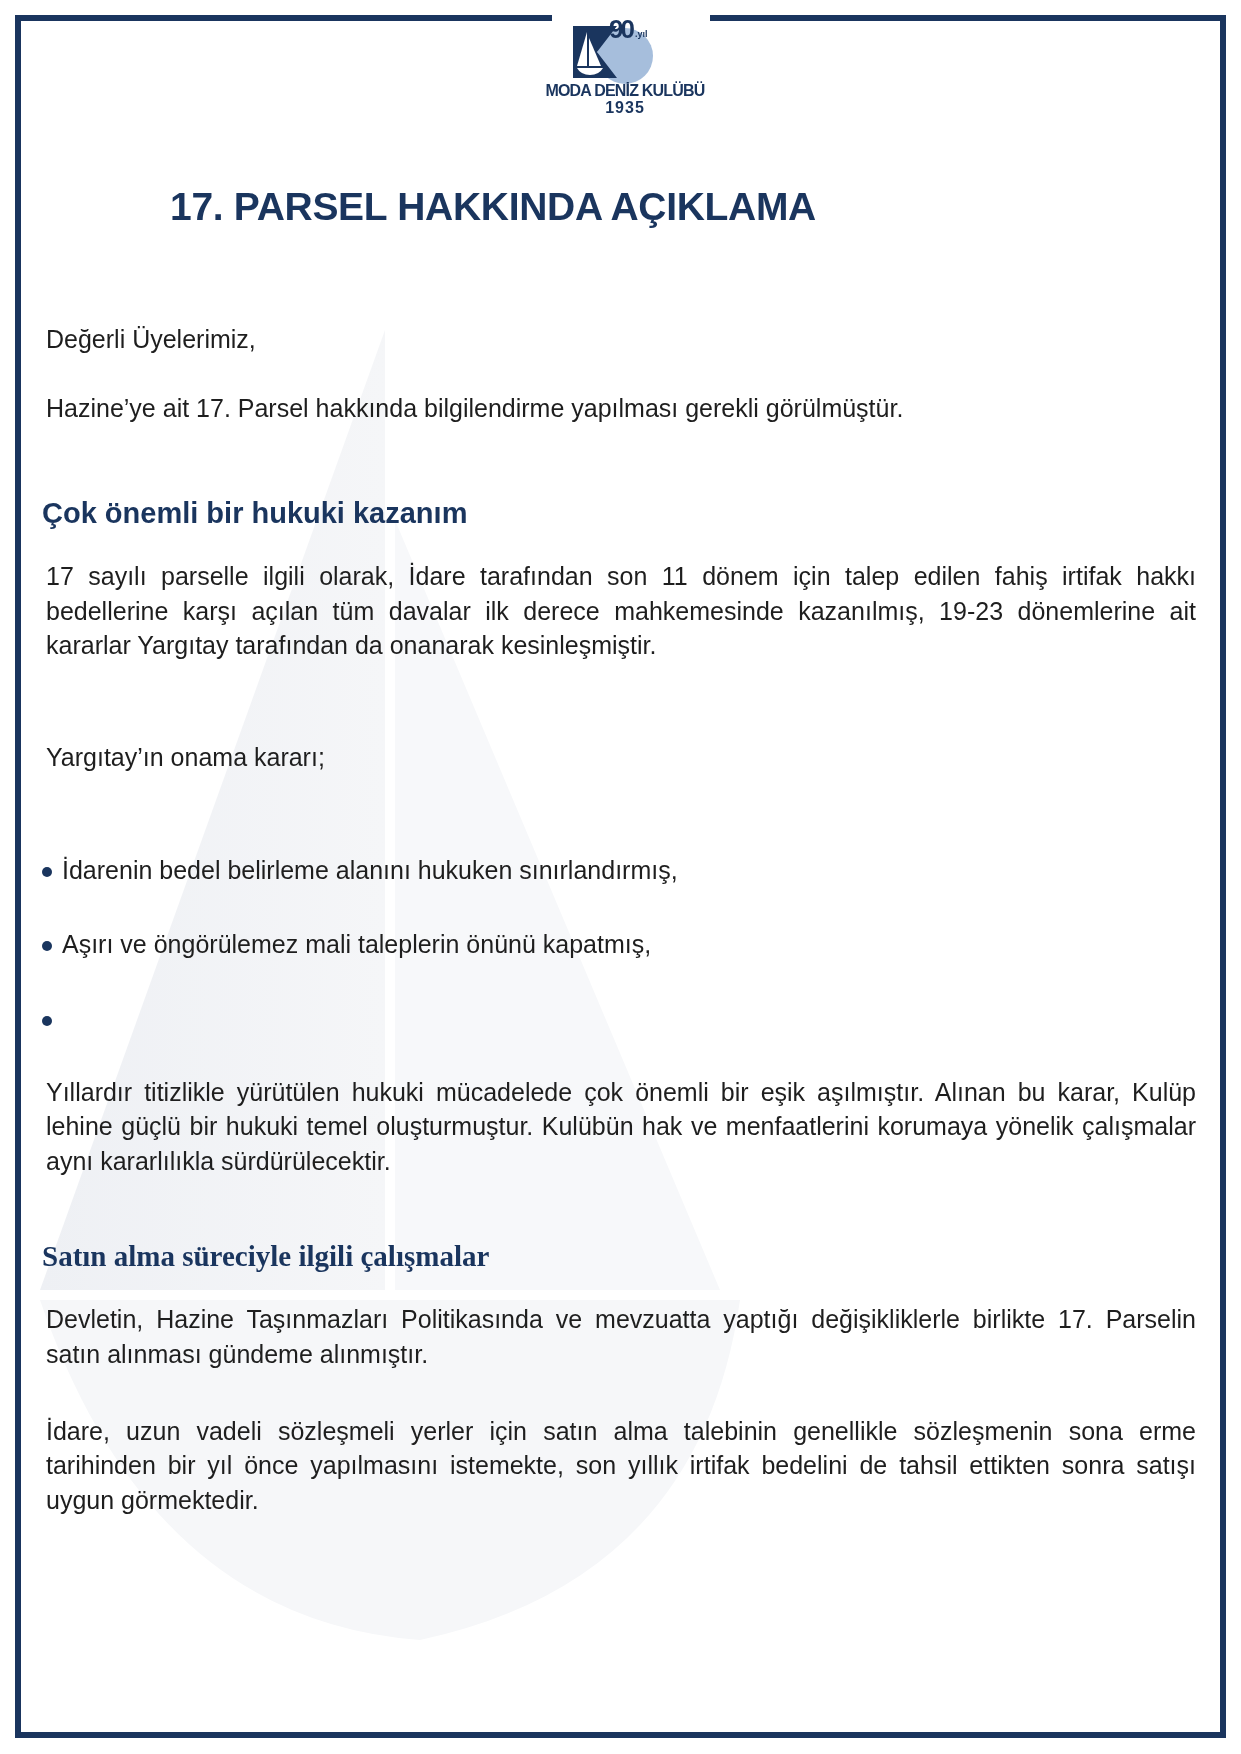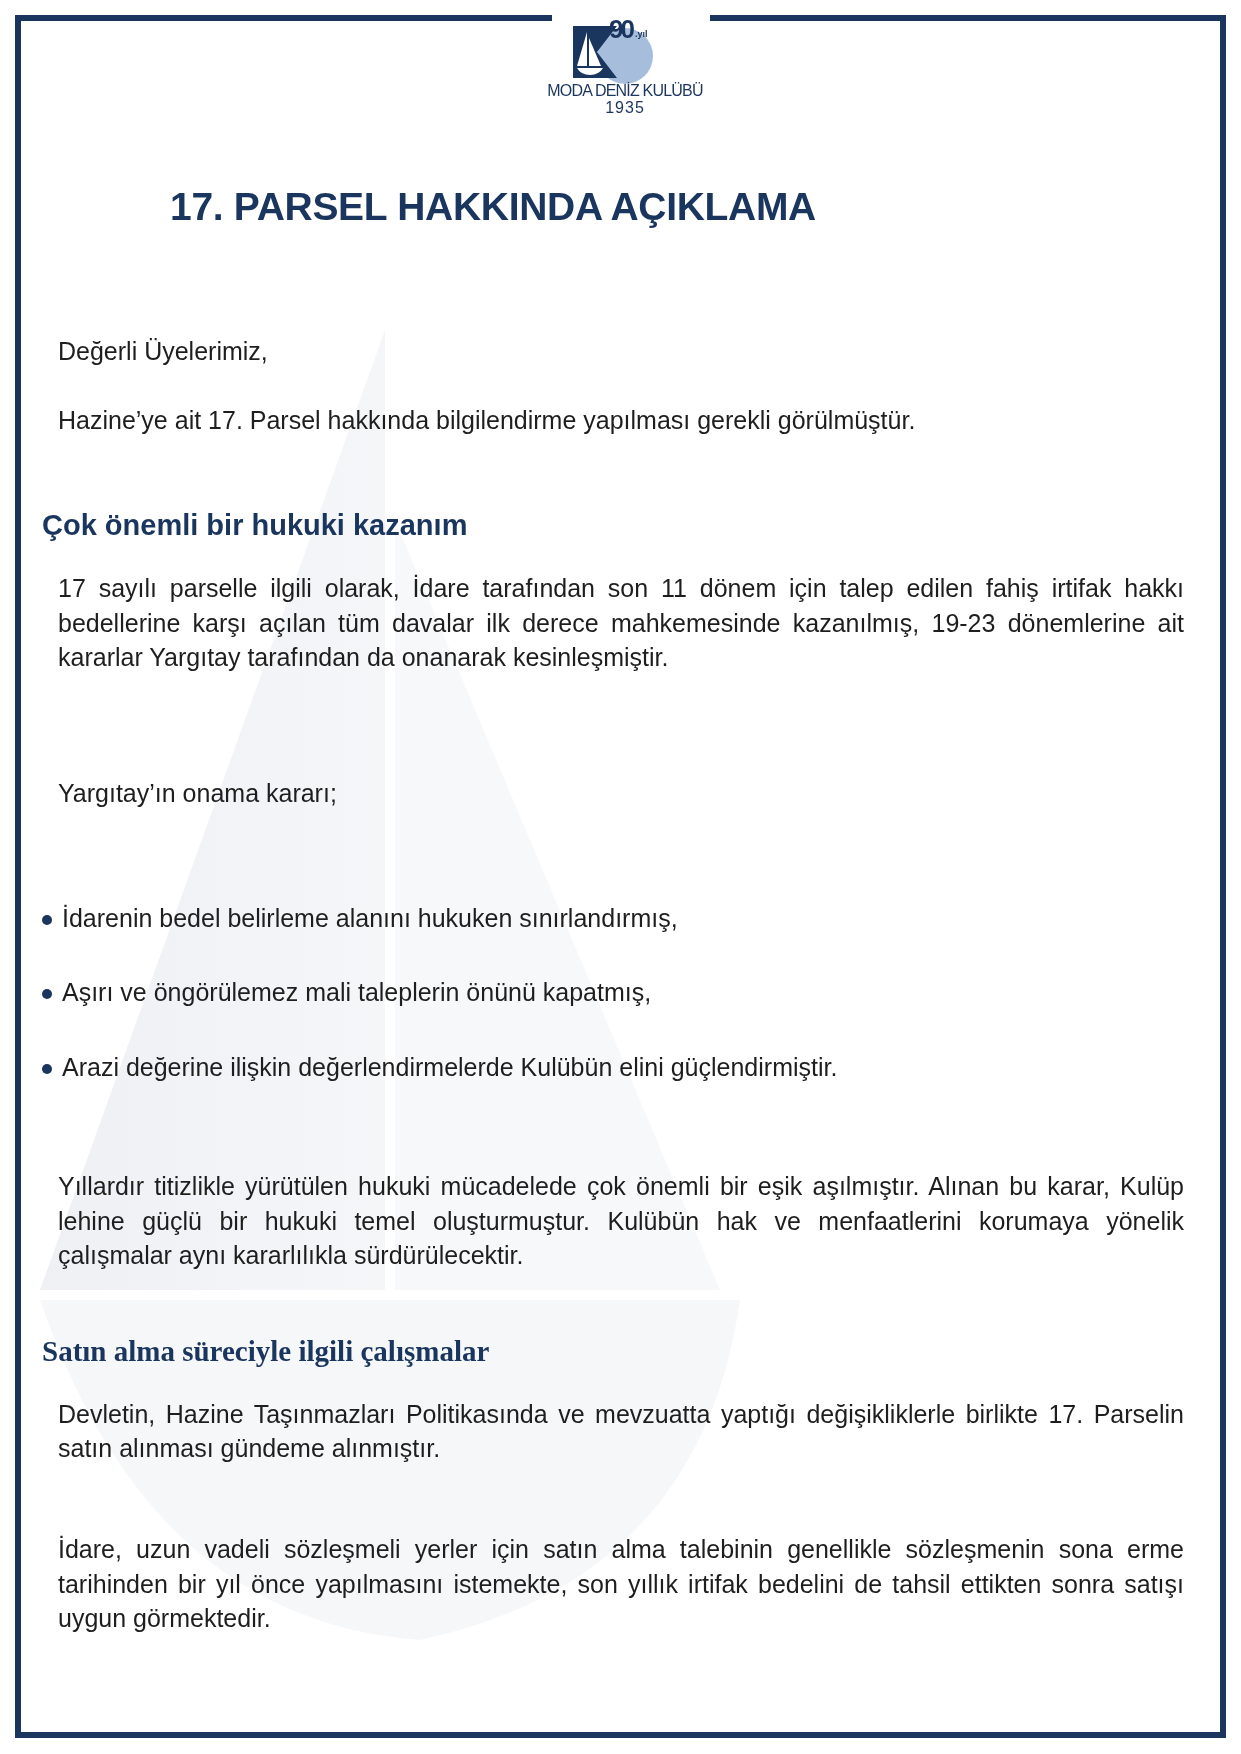--- a/index.html
+++ b/index.html
@@ -1,25 +1,25 @@
 <!DOCTYPE html>
 <html><head>
   <meta charset="utf-8">
   <style>
     html, body { margin: 0; padding: 0; background: #ffffff; }
     body { width: 1241px; height: 1754px; position: relative; overflow: hidden; font-family: "Liberation Sans", sans-serif; }
     .frame { position: absolute; left: 15px; top: 15px; width: 1211px; height: 1723px; box-sizing: border-box; border: 6px solid #1a355e; }
     .frame-gap { position: absolute; top: 10px; left: 552px; width: 158px; height: 16px; background: #ffffff; }
     .watermark { position: absolute; left: 0; top: 0; width: 1241px; height: 1754px; }
     .logo { position: absolute; left: 535px; top: 12px; width: 180px; height: 110px; }
-    .logo-text { position: absolute; left: 0; top: 70px; width: 180px; text-align: center; color: #1a355e; font-weight: normal; font-size: 16px; letter-spacing: -0.8px; line-height: 17px; }
+    .logo-text { position: absolute; left: 0; top: 70px; width: 180px; text-align: center; color: #1a355e; font-weight: bold; font-size: 16px; letter-spacing: -0.8px; line-height: 17px; }
     .logo-year { display: block; font-size: 16px; letter-spacing: 1px; }
     .title { position: absolute; left: 0; top: 185px; width: 986px; text-align: center; color: #1a355e; font-weight: bold; font-size: 39px; letter-spacing: -0.3px; }
     .content { position: absolute; left: 42px; top: 318px; width: 1158px; color: #1e1e1e; font-size: 25px; line-height: 34.5px; }
-    .content p { margin: 16px; }
+    .content p { margin: 4px; }
     .greeting { margin-bottom: 34px !important; }
     .intro { margin-bottom: 68px !important; }
     h2 { margin: 0; color: #1a355e; font-size: 29px; font-weight: bold; line-height: 40px; }
     .h2-first { margin-bottom: 26px; }
     .justify { text-align: justify; text-align-last: left; }
     .spacer { height: 34.5px; }
     ul.bullets { list-style: none; margin: 0; padding: 0; }
     ul.bullets li { position: relative; padding-left: 20px; margin-top: 40px; }
     ul.bullets li .bullet-dot { position: absolute; left: 0; top: 14px; width: 10px; height: 10px; border-radius: 50%; background: #1a355e; }
     .h2-second { margin-top: 58px; margin-bottom: 26px; font-family: Liberation Serif, serif; }
@@ -66,21 +66,21 @@
 
   <h2 class="h2-first">Çok önemli bir hukuki kazanım</h2>
   <p class="justify">17 sayılı parselle ilgili olarak, İdare tarafından son 11 dönem için talep edilen fahiş irtifak hakkı bedellerine karşı açılan tüm davalar ilk derece mahkemesinde kazanılmış, 19-23 dönemlerine ait kararlar Yargıtay tarafından da onanarak kesinleşmiştir.</p>
   <div class="spacer"></div>
   <div class="spacer"></div>
   <p>Yargıtay’ın onama kararı;</p>
   <div class="spacer"></div>
   <ul class="bullets">
     <li><span class="bullet-dot"></span><span>İdarenin bedel belirleme alanını hukuken sınırlandırmış,</span></li>
     <li><span class="bullet-dot"></span><span>Aşırı ve öngörülemez mali taleplerin önünü kapatmış,</span></li>
-    <li><span class="bullet-dot"></span><span>Arazi değerine ilişkin değerlendirmelerde Kulübün elini güçlendirmiştir.</span></li>
+    <li><span class="bullet-dot"></span></li>
   </ul>
   <div class="spacer"></div>
   <div class="spacer"></div>
   <p class="justify">Yıllardır titizlikle yürütülen hukuki mücadelede çok önemli bir eşik aşılmıştır. Alınan bu karar, Kulüp lehine güçlü bir hukuki temel oluşturmuştur. Kulübün hak ve menfaatlerini korumaya yönelik çalışmalar aynı kararlılıkla sürdürülecektir.</p>
 
   <h2 class="h2-second">Satın alma süreciyle ilgili çalışmalar</h2>
   <p class="justify">Devletin, Hazine Taşınmazları Politikasında ve mevzuatta yaptığı değişikliklerle birlikte 17. Parselin satın alınması gündeme alınmıştır.</p>
   <div class="spacer"></div>
   <p class="justify">İdare, uzun vadeli sözleşmeli yerler için satın alma talebinin genellikle sözleşmenin sona erme tarihinden bir yıl önce yapılmasını istemekte, son yıllık irtifak bedelini de tahsil ettikten sonra satışı uygun görmektedir.</p>
 </div>

